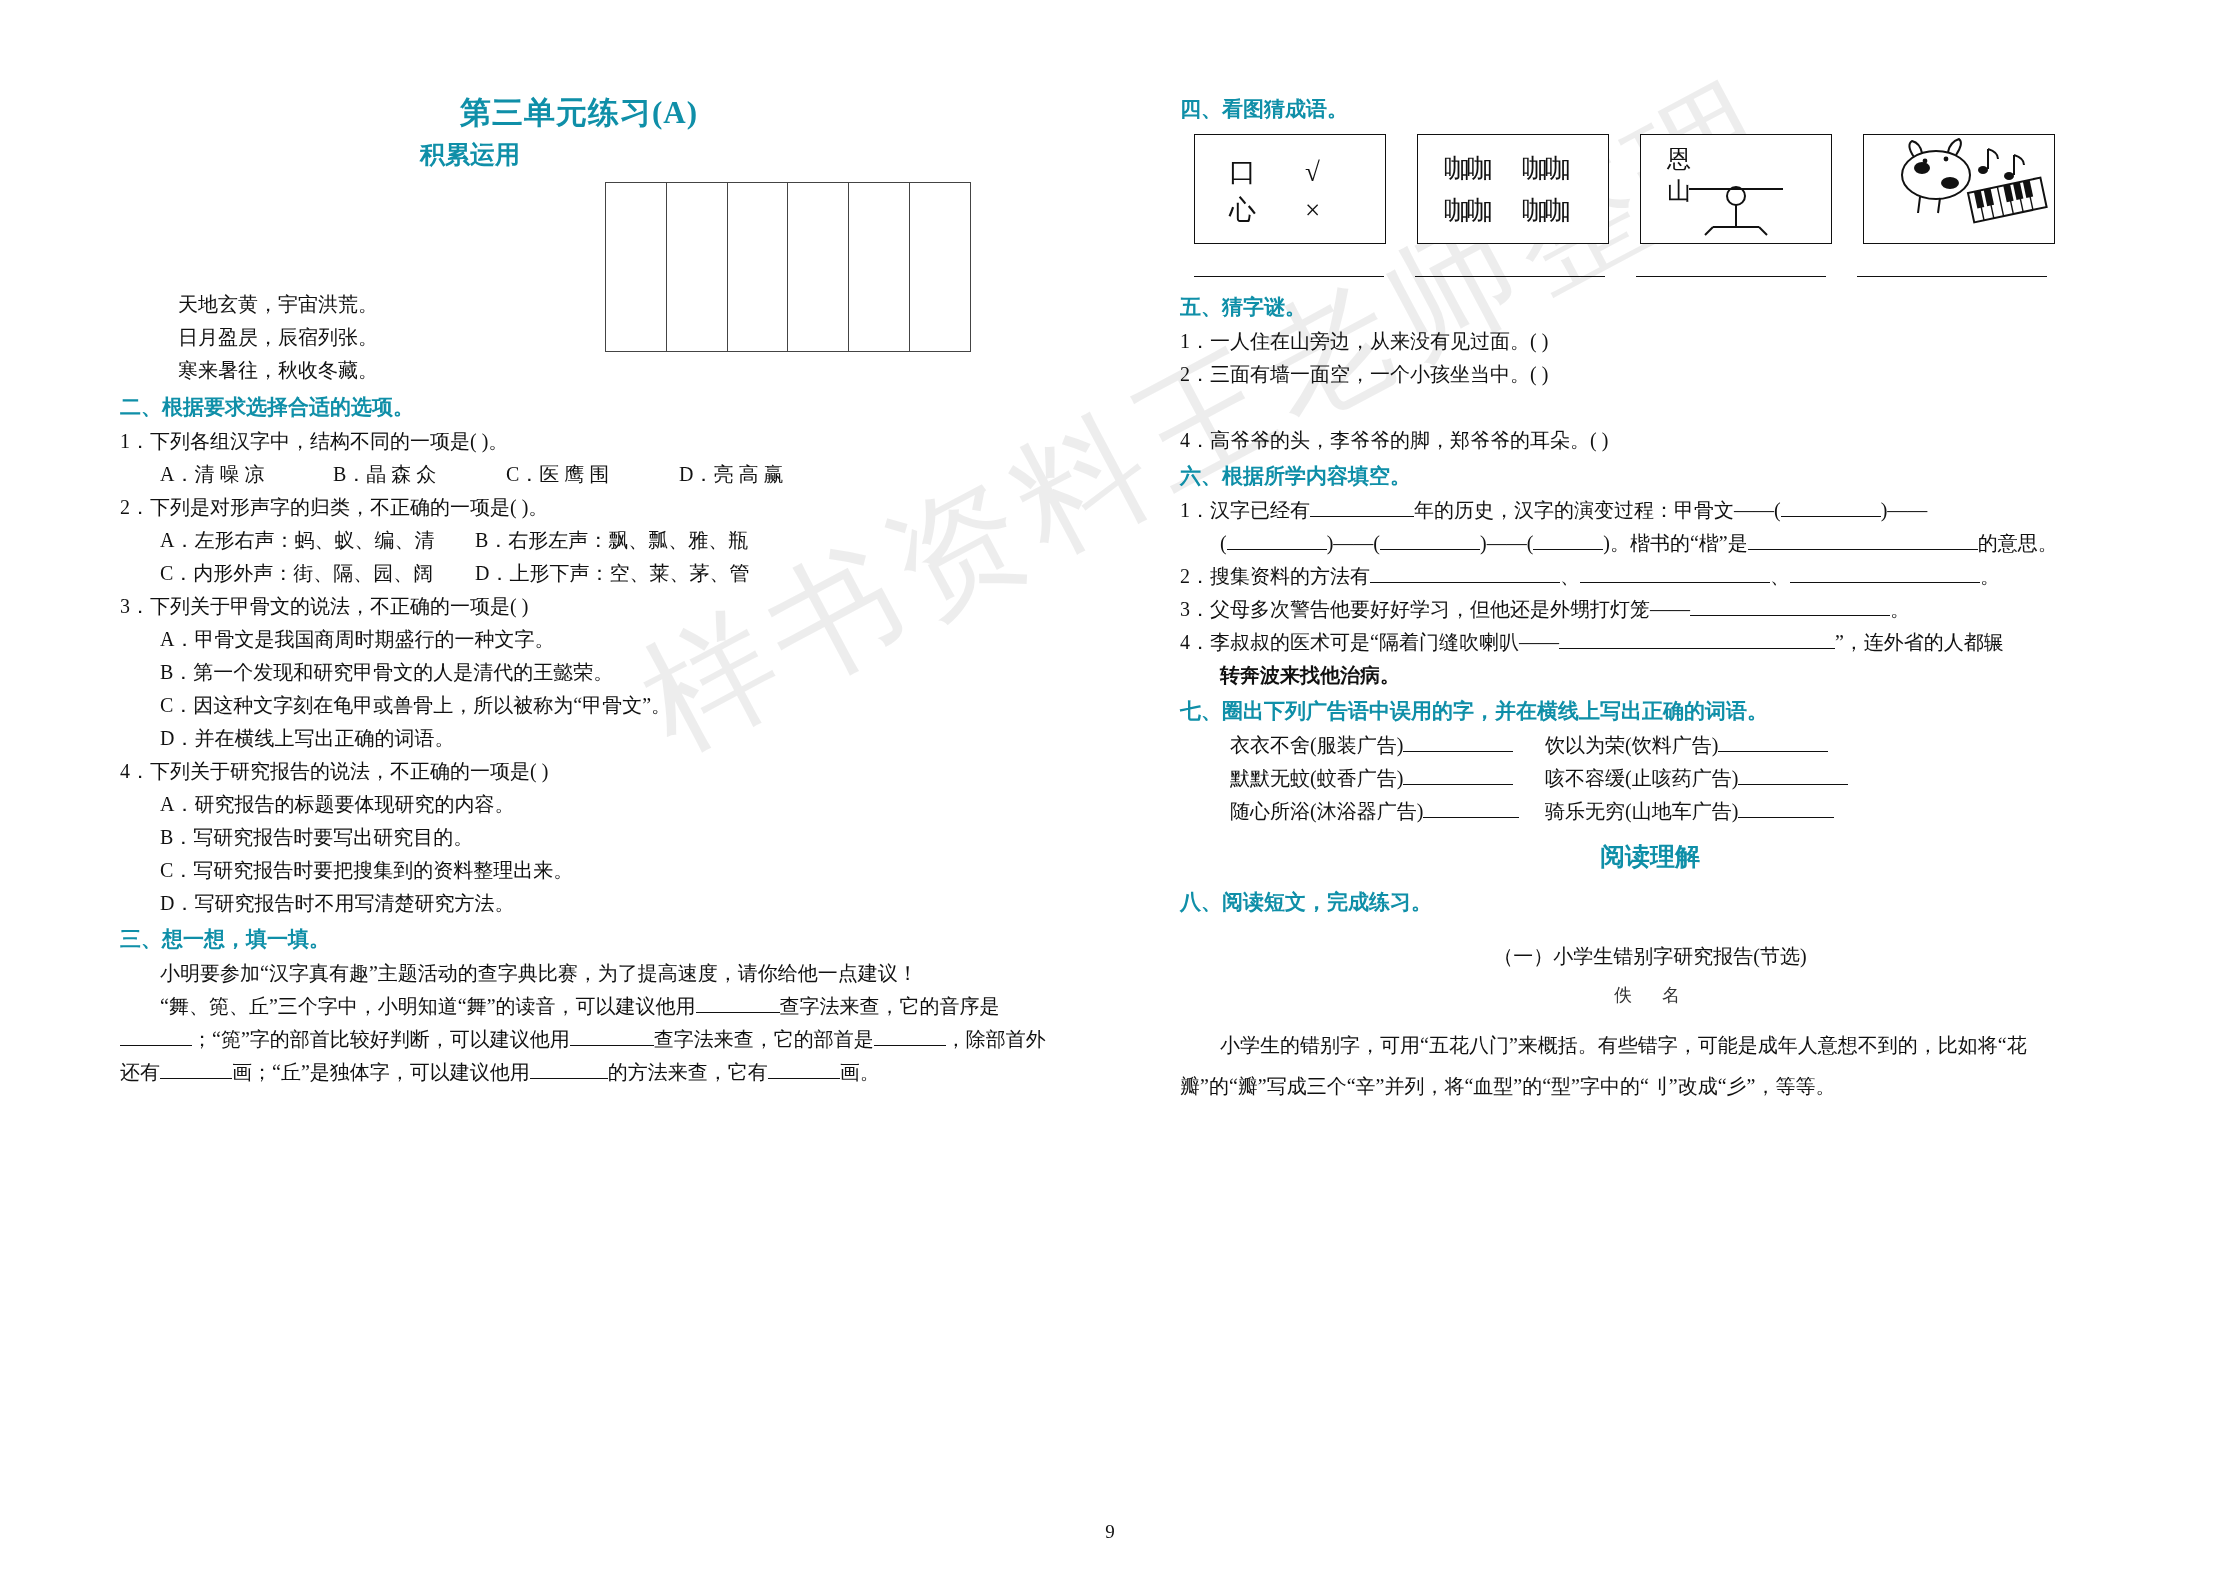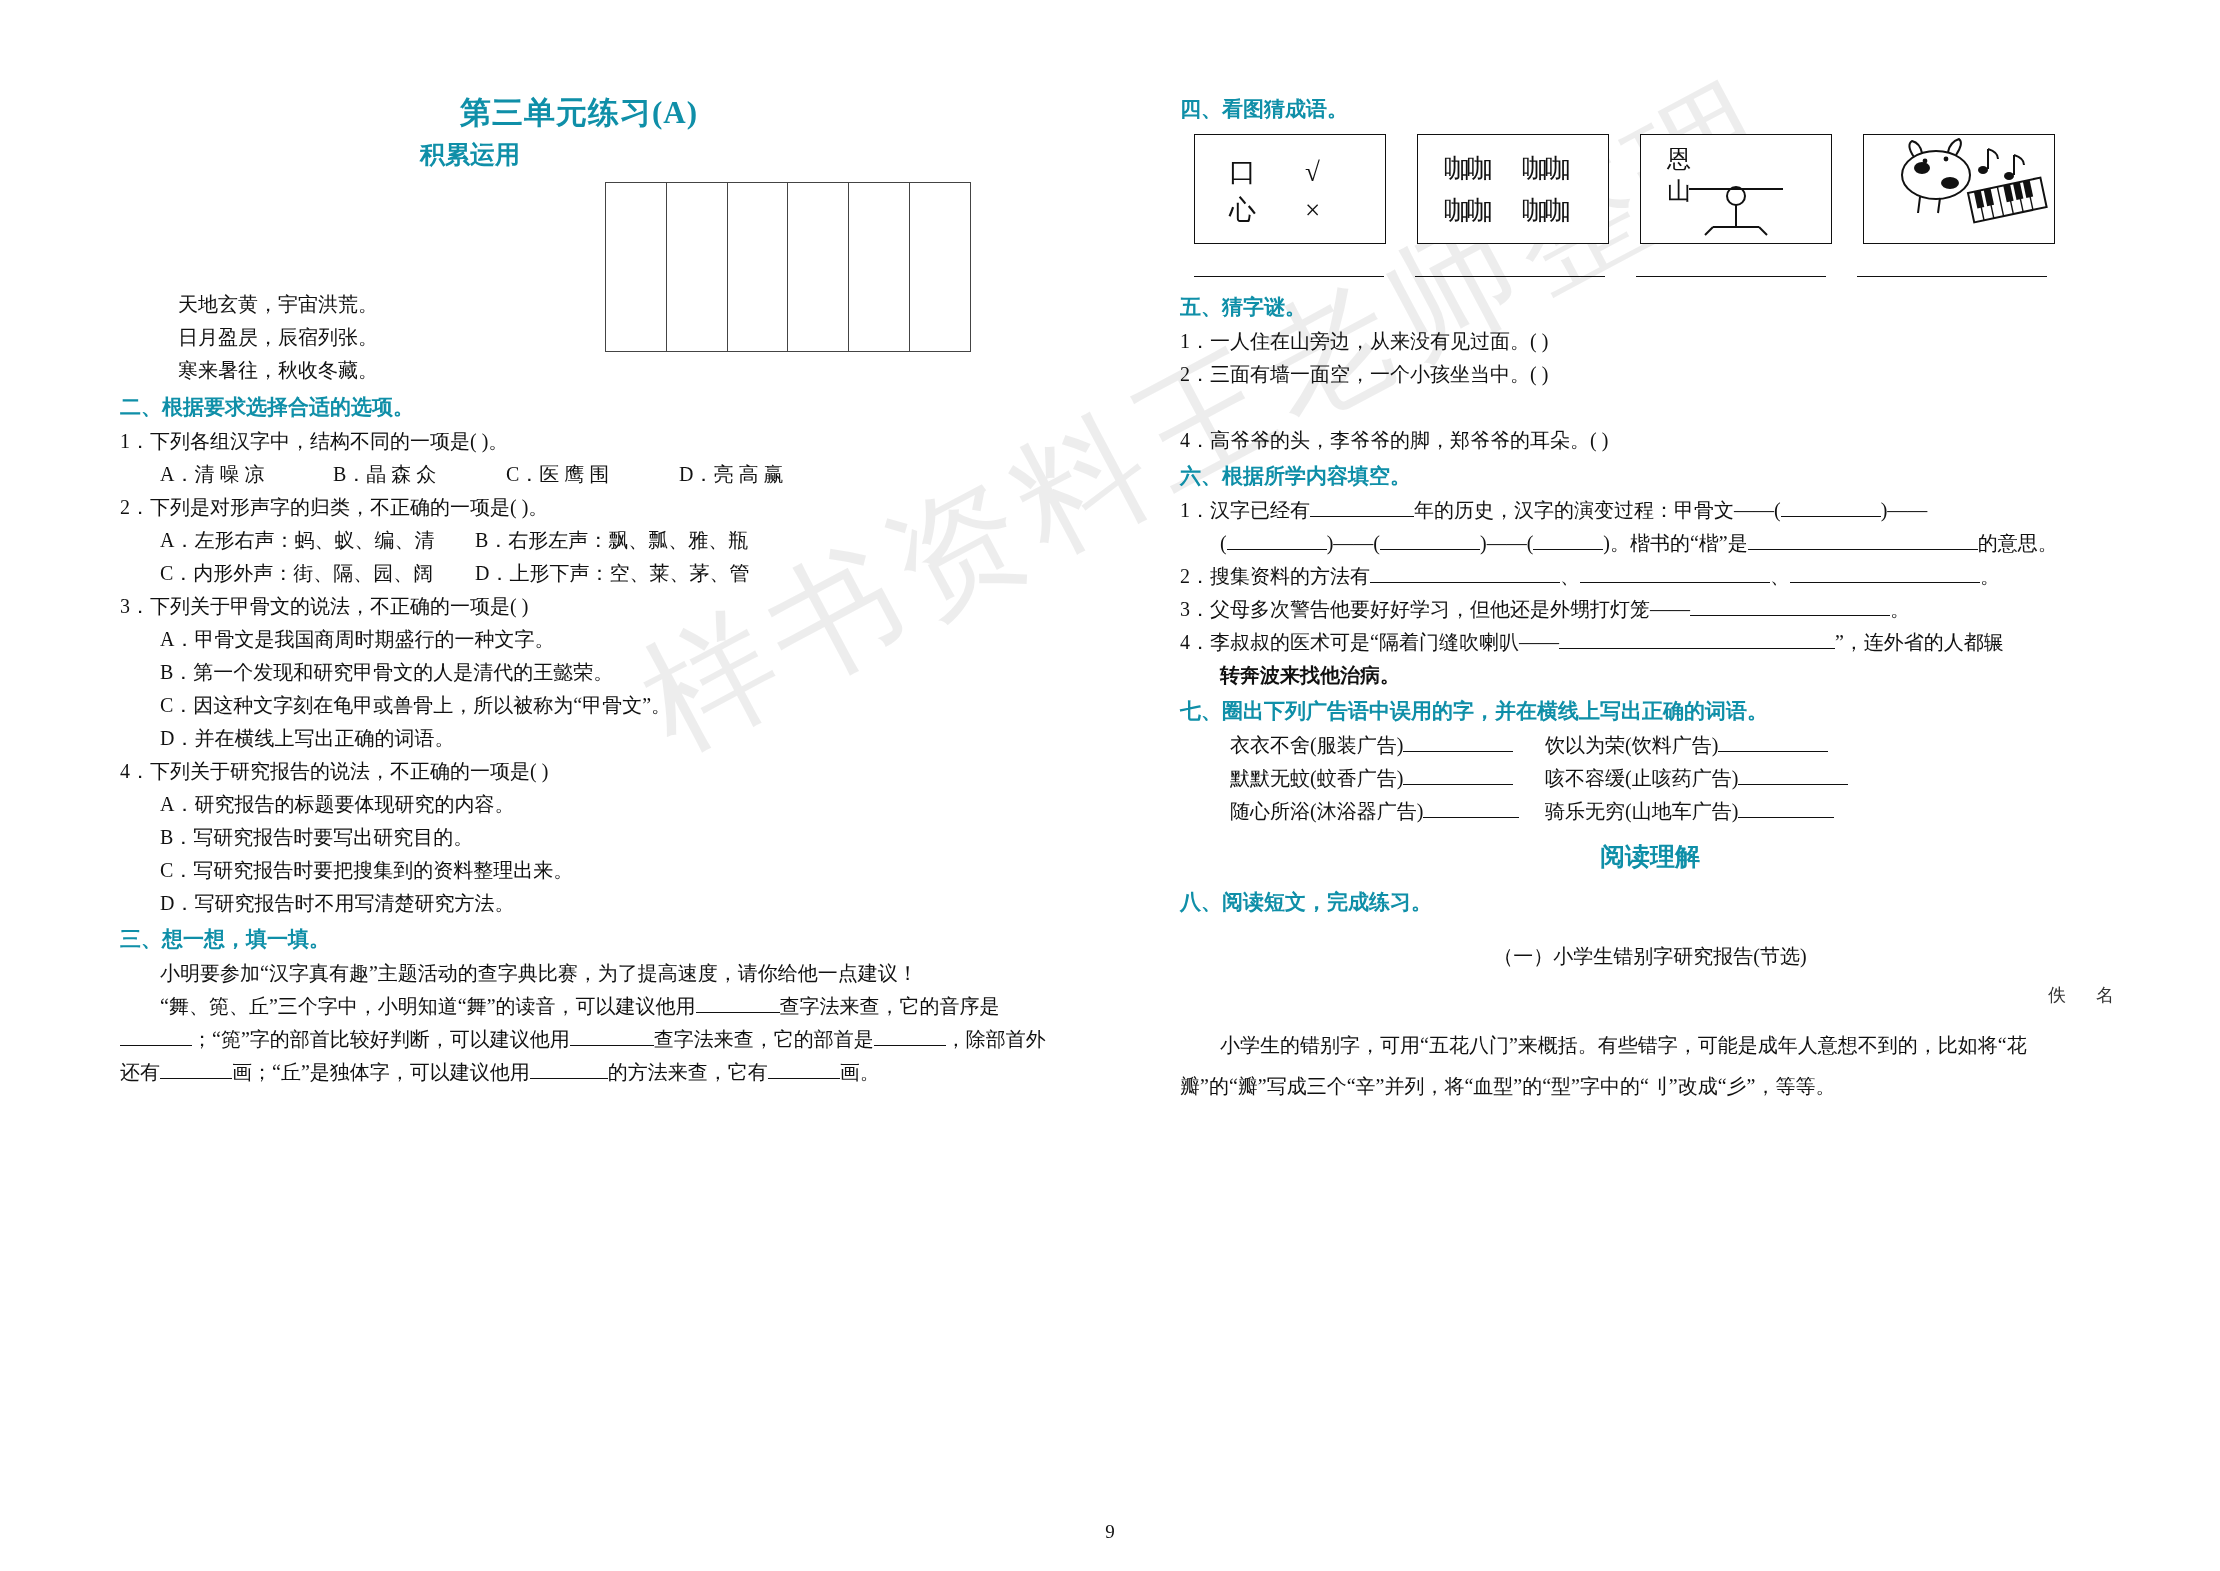--- a/index.html
+++ b/index.html
@@ -61,21 +61,21 @@
     position:absolute;left:0;right:0;bottom:28px;text-align:center;
     font-size:19px;color:#111;
   }
   .watermark{
     position:absolute;left:580px;top:330px;
     font-size:130px;color:rgba(0,0,0,0.07);
     font-family:"Liberation Serif",serif;
     transform:rotate(-28deg);
     white-space:nowrap;pointer-events:none;letter-spacing:10px;
   }
-  .author{text-align:right;font-size:18px;letter-spacing:6px;margin-top:8px;color:#333;}
+  .author{text-align:center;font-size:18px;letter-spacing:6px;margin-top:8px;color:#333;}
 </style>
 </head>
 <body>
 
 <div class="page">
 
   <div class="watermark">样书资料王老师整理</div>
 
   <div class="col colL">
 

